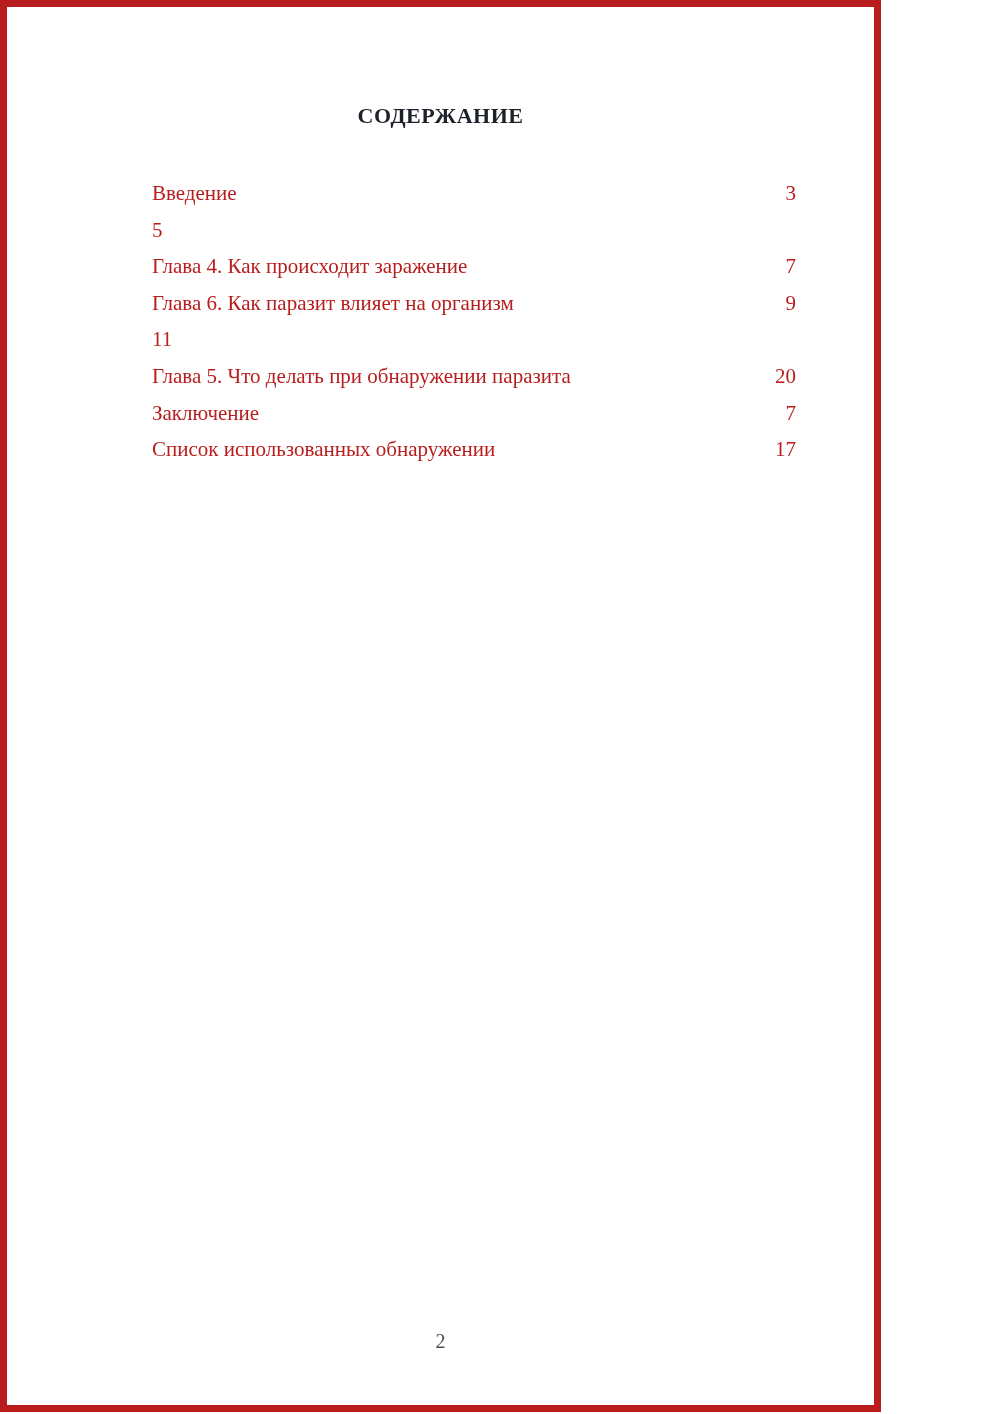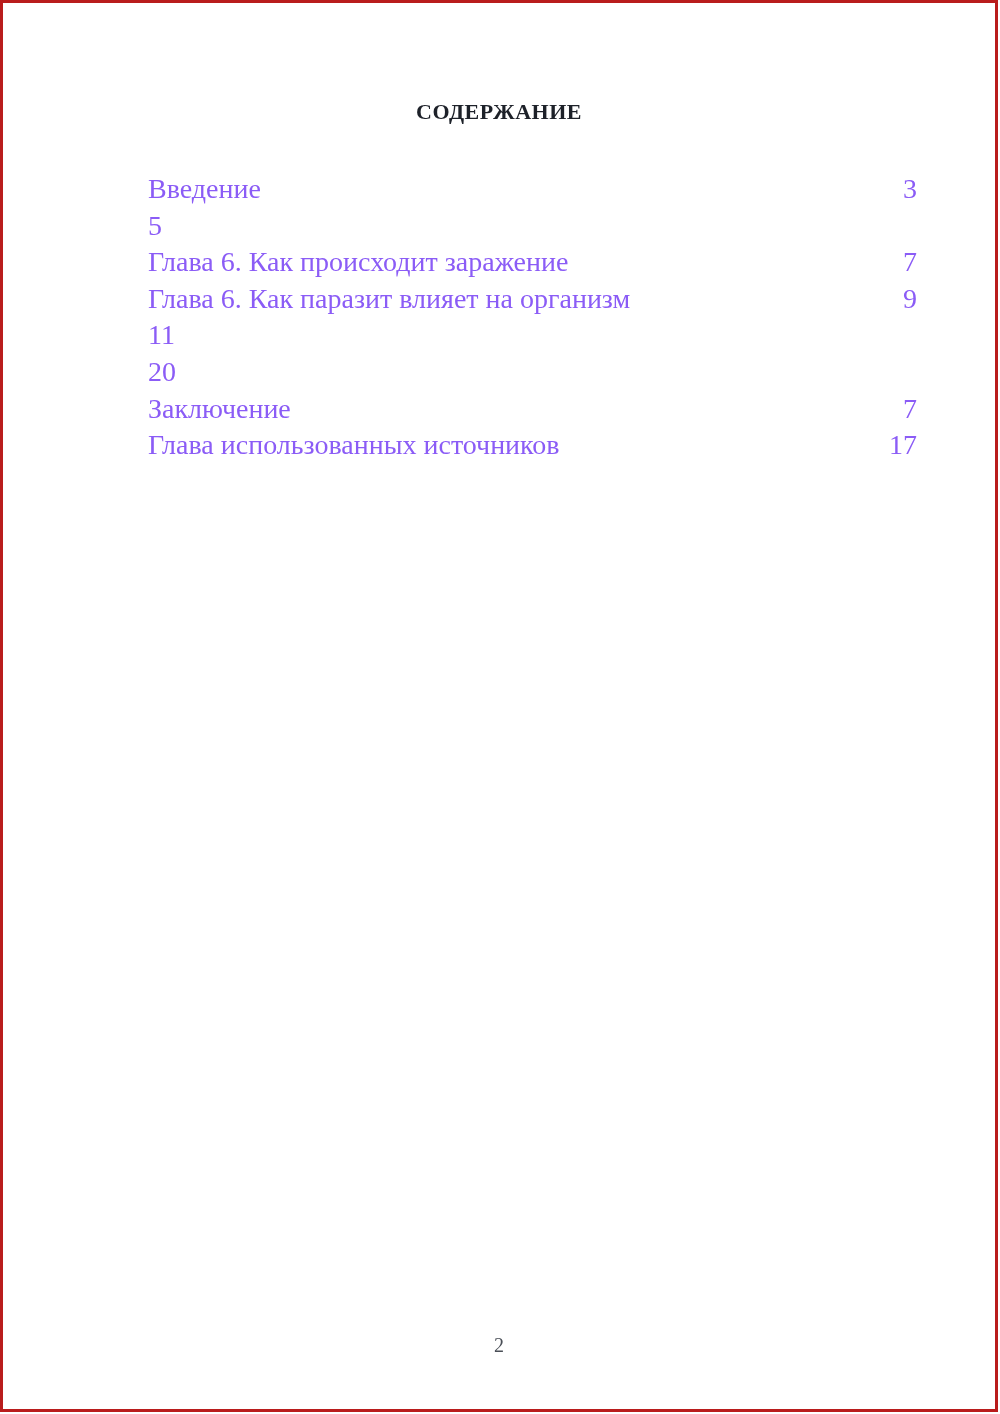--- a/index.html
+++ b/index.html
@@ -3,23 +3,23 @@
 <meta charset="utf-8">
 <style>
   html, body {
     margin: 0;
     padding: 0;
     background: #ffffff;
     font-family: "Liberation Serif", "DejaVu Serif", serif;
   }
   .page {
     position: relative;
-    width: 998px;
+    width: 881px;
     height: 1412px;
-    border: 3px solid #b91c1c;
+    border: 7px solid #b91c1c;
     background: #ffffff;
     box-sizing: border-box;
     color: #1d2129;
   }
   .doc-title {
     position: absolute;
     top: 96px;
     left: 0;
     width: 100%;
     text-align: center;
@@ -31,23 +31,23 @@
   .toc {
     position: absolute;
     top: 168px;
     left: 145px;
     right: 78px;
   }
   .toc-row {
     display: flex;
     justify-content: space-between;
     align-items: baseline;
-    font-size: 28px;
+    font-size: 21px;
     line-height: 36.6px;
-    color: #8b5cf6;
+    color: #b91c1c;
   }
   .toc-label {
     white-space: nowrap;
   }
   .toc-page {
     white-space: nowrap;
     text-align: right;
   }
   .page-footer {
     position: absolute;
@@ -71,44 +71,45 @@
     <div class="toc-row">
       <span class="toc-label">Введение</span>
       <span class="toc-page">3</span>
     </div>
 
     <div class="toc-row">
       <span class="toc-page">5</span>
     </div>
 
     <div class="toc-row">
-      <span class="toc-label">Глава 6. Как происходит заражение</span>
+      <span class="toc-label">Глава 4. Как происходит заражение</span>
       <span class="toc-page">7</span>
     </div>
 
     <div class="toc-row">
       <span class="toc-label">Глава 6. Как паразит влияет на организм</span>
       <span class="toc-page">9</span>
     </div>
 
     <div class="toc-row">
       <span class="toc-page">11</span>
     </div>
 
     <div class="toc-row">
+      <span class="toc-label">Глава 5. Что делать при обнаружении паразита</span>
       <span class="toc-page">20</span>
     </div>
 
     <div class="toc-row">
       <span class="toc-label">Заключение</span>
       <span class="toc-page">7</span>
     </div>
 
     <div class="toc-row">
-      <span class="toc-label">Глава использованных источников</span>
+      <span class="toc-label">Список использованных обнаружении</span>
       <span class="toc-page">17</span>
     </div>
 
   </div>
 
   <div class="page-footer">2</div>
 
 </div>
 
 </body></html>

